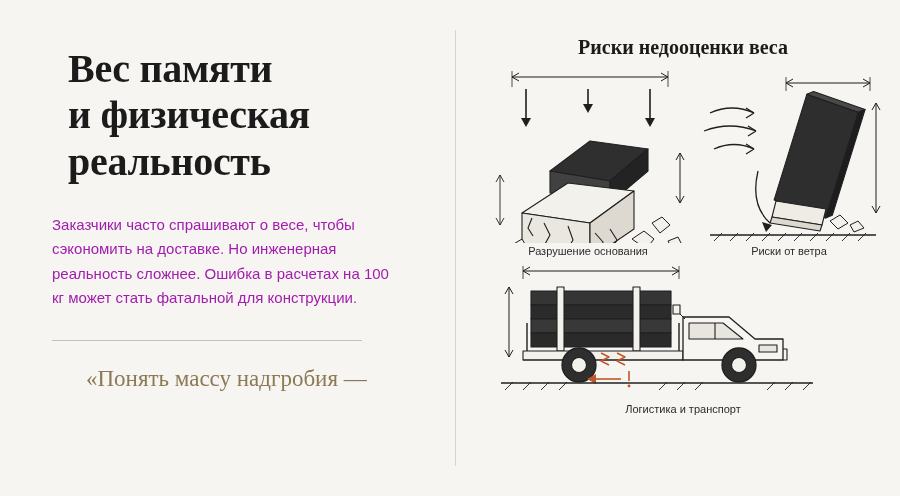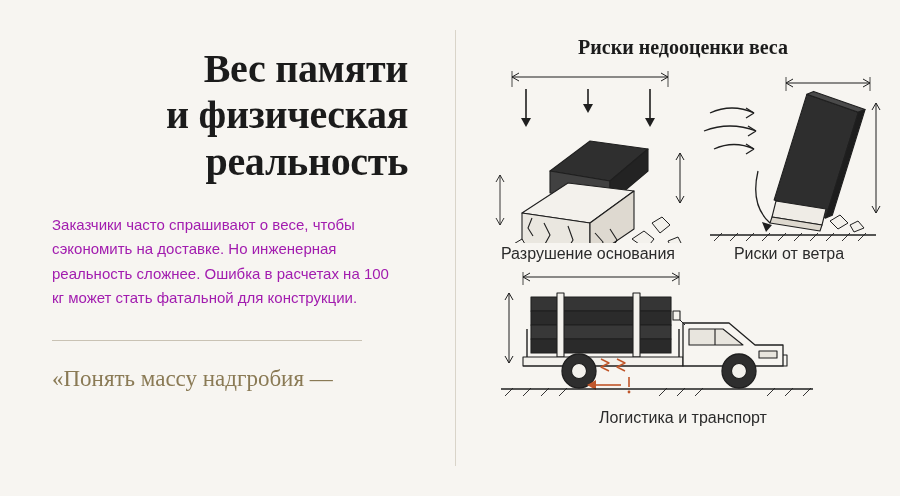--- a/index.html
+++ b/index.html
@@ -27,23 +27,22 @@
     padding: 46px 40px 30px 52px;
     box-sizing: border-box;
     position: relative;
   }
   .title {
     font-family: "Liberation Serif", serif;
     font-weight: bold;
     font-size: 40px;
     line-height: 1.16;
     color: #1b1b1b;
-    margin: 0 0 28px 0;
+    margin: 0 0 28px 16px;
     letter-spacing: -0.3px;
-    text-align: right;
   }
   .title span { display: block; }
   .body-text {
     font-family: "Liberation Sans", sans-serif;
     font-size: 15px;
     line-height: 1.62;
     color: #a21caf;
     margin: 0 0 30px 0;
     max-width: 340px;
   }
@@ -53,20 +52,21 @@
     background: #c9c2b4;
     margin: 0 0 22px 0;
   }
   .quote {
     font-family: "Liberation Serif", serif;
     font-size: 23px;
     line-height: 1.38;
     color: #8a7a55;
     font-weight: normal;
     max-width: 330px;
+    margin-left: 34px;
   }
   .quote span { display: block; }
 
   
   .vsep {
     position: absolute;
     left: 455px;
     top: 30px;
     bottom: 30px;
     width: 1px;
@@ -92,21 +92,21 @@
     display: flex;
     justify-content: space-between;
     align-items: flex-start;
     margin-top: 2px;
   }
   .fig {
     text-align: center;
   }
   .fig-caption {
     font-family: "Liberation Sans", sans-serif;
-    font-size: 16px;
+    font-size: 11px;
     color: #2b2b2b;
     margin-top: 2px;
   }
   .fig-wide {
     text-align: center;
     margin-top: 4px;
   }
   svg { display: block; }
   .fig svg, .fig-wide svg { margin: 0 auto; }
 </style>

